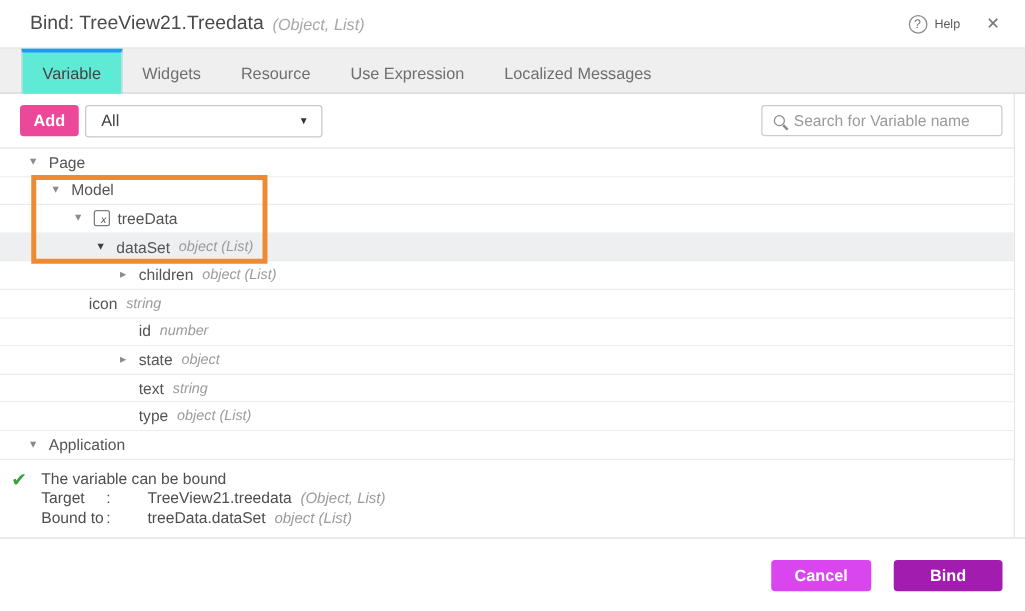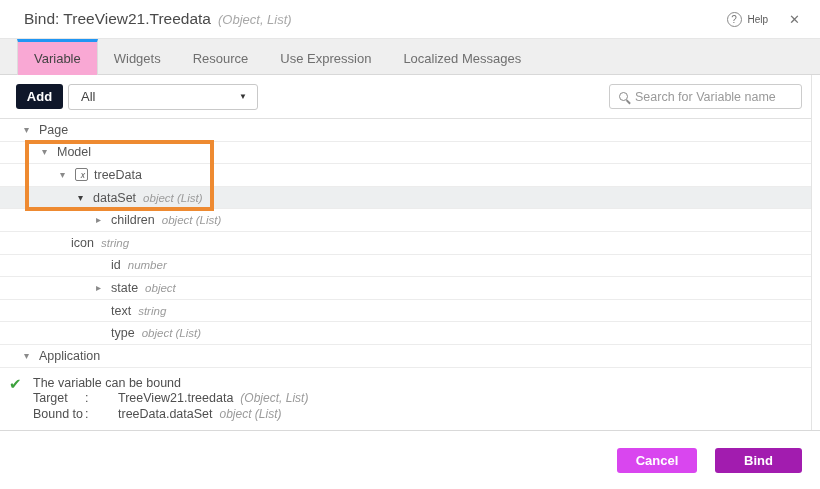--- a/index.html
+++ b/index.html
@@ -27,31 +27,31 @@
   
   .tabbar {
     height:37px; background:#efefef; border-top:1px solid #e6e6e6;
     border-bottom:1px solid #d8d8d8; display:flex; padding-left:17px;
   }
   .tab {
     padding:0 16px; font-size:13px; color:#6f6f6f; display:flex; align-items:center;
     cursor:pointer; position:relative; border-top:3px solid transparent; margin-bottom:-1px;
   }
   .tab.active {
-    background:#f9a8d4; color:#434343; border-top:3px solid #2196f3;
+    background:#5eead4; color:#434343; border-top:3px solid #2196f3;
     border-left:1px solid #dcdcdc; border-right:1px solid #dcdcdc;
   }
 
   
   .content { margin-right:8px; border-right:1px solid #e3e3e3; }
 
   
   .toolbar { height:44px; display:flex; align-items:center; padding:0 0 0 16px; border-bottom:1px solid #e0e0e0; position:relative; }
   .btn-add {
-    width:47px; height:25px; background:#0f172a; color:#fff; border:none; border-radius:3px;
+    width:47px; height:25px; background:#ec4899; color:#fff; border:none; border-radius:3px;
     font-size:13px; font-weight:600; font-family:inherit; cursor:pointer;
   }
   .filter-select {
     width:190px; height:26px; border:1px solid #c9c9c9; border-radius:3px; background:#fff;
     margin-left:5px; display:flex; align-items:center; padding:0 10px 0 12px;
     font-size:13px; color:#424242; cursor:pointer;
   }
   .filter-caret { margin-left:auto; font-size:8px; color:#333; }
   .search-box {
     position:absolute; right:9px; top:9px; width:193px; height:25px;

